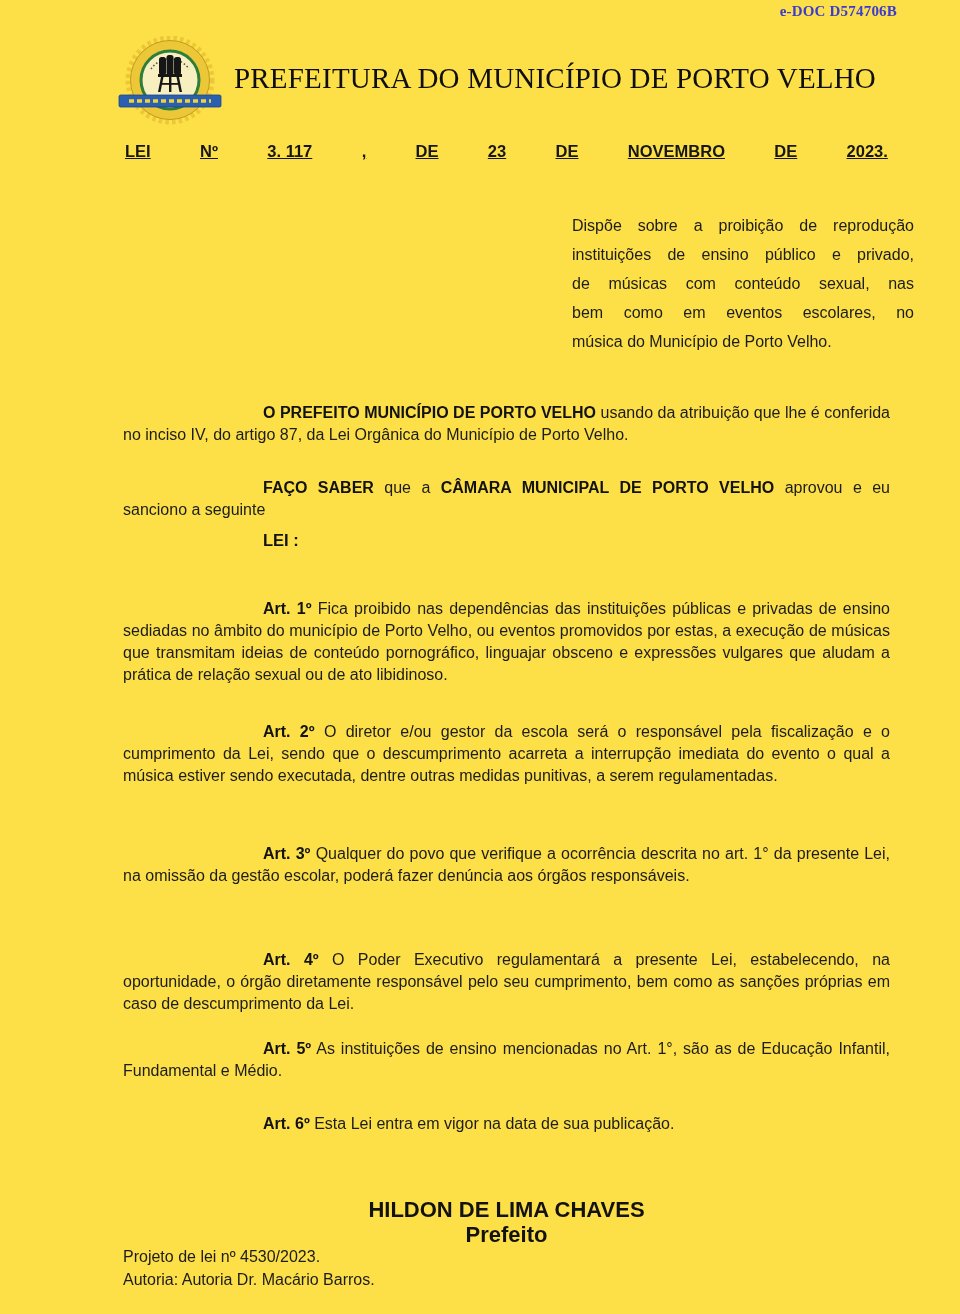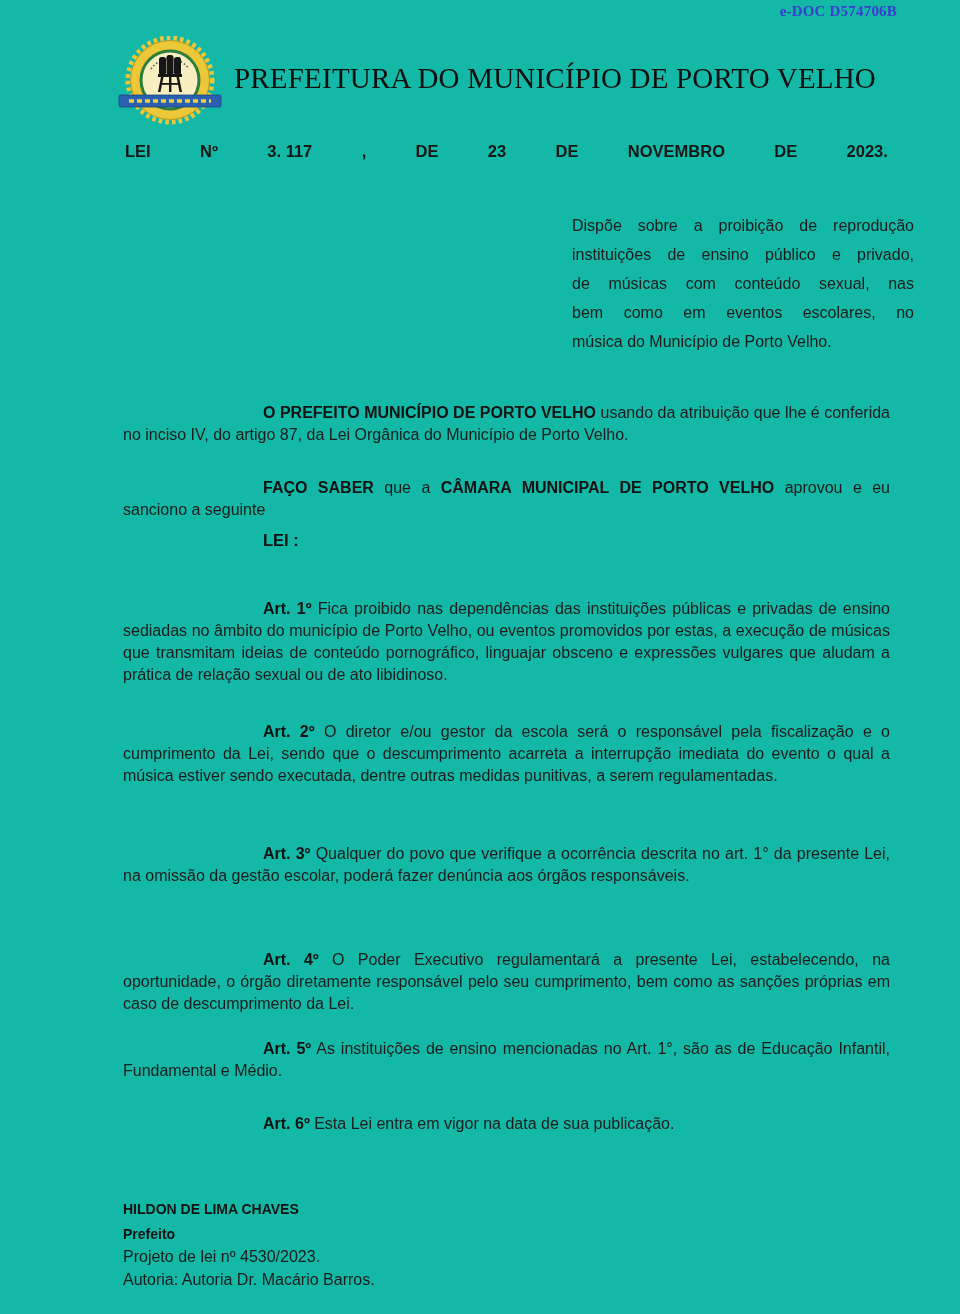--- a/index.html
+++ b/index.html
@@ -1,36 +1,36 @@
 <!DOCTYPE html>
 <html><head>
 <meta charset="utf-8">
 <style>
   html,body{margin:0;padding:0;}
   body{background:#e9e9e9;font-family:"Liberation Sans",sans-serif;}
   .page{
-    position:relative;width:960px;height:1314px;background:#14b8a6;
+    position:relative;width:960px;height:1314px;background:#fde047;
     overflow:hidden;border-right:1px solid #e3e3e3;
     color:#1c1c1c;
   }
   .edoc{
     position:absolute;top:3px;right:63px;
     font-family:"Liberation Serif",serif;font-weight:700;font-size:15px;
     color:#3b3bd1;letter-spacing:.2px;
   }
   .seal{position:absolute;top:36px;left:117px;width:106px;height:94px;}
   .doc-title{
     position:absolute;top:62px;left:234px;width:660px;
     font-family:"Liberation Serif",serif;font-weight:400;font-size:29px;
     color:#0f0f0f;letter-spacing:.2px;white-space:nowrap;
   }
   .law-line{
     position:absolute;top:142px;left:125px;width:763px;
     display:flex;justify-content:space-between;
-    font-weight:700;font-size:16.5px;color:#161616;
+    font-weight:700;font-size:16.5px;color:#161616;text-decoration:underline;
   }
   .ementa{
     position:absolute;top:211px;left:552px;width:342px;
     font-size:16px;line-height:29px;color:#1c1c1c;margin-left:20px;
   }
   .ementa .eline{text-align:justify;text-align-last:justify;}
   .ementa .eline:last-child{text-align-last:left;}
   .para{
     position:absolute;left:123px;width:767px;
     font-size:16px;line-height:22px;text-align:justify;
@@ -39,21 +39,21 @@
   .para b{font-weight:700;color:#121212;}
   .p1{top:386px;} .p2{top:461px;}
   .lei-heading{
     position:absolute;top:531px;left:263px;
     font-weight:700;font-size:16.5px;color:#121212;
   }
   .a1{top:582px;} .a2{top:705px;} .a3{top:827px;}
   .a4{top:925px;margin-top:24px;} .a5{top:1022px;} .a6{top:1097px;}
   .signature{
     position:absolute;top:1197px;left:123px;width:767px;
-    font-weight:700;font-size:14px;line-height:25px;
+    text-align:center;font-weight:700;font-size:22px;line-height:25px;
     color:#121212;
   }
   .footer{
     position:absolute;top:1245px;left:123px;width:767px;
     font-size:16px;line-height:23px;color:#1c1c1c;
   }
 </style>
 </head>
 <body>
 

